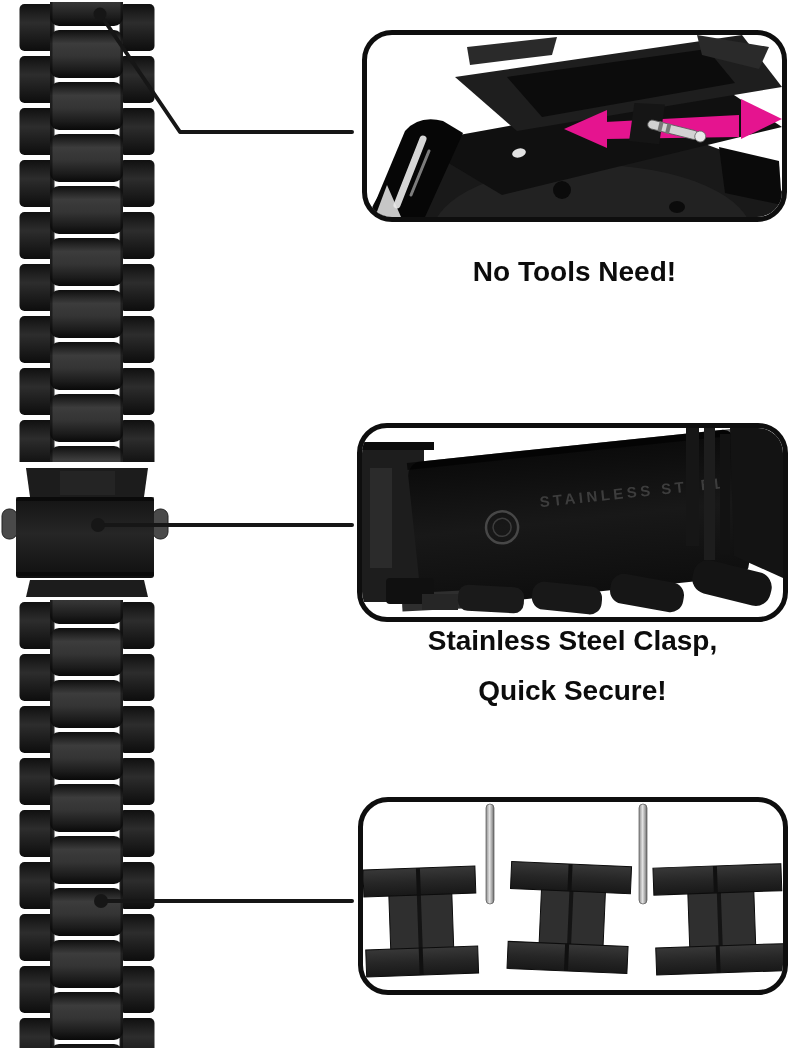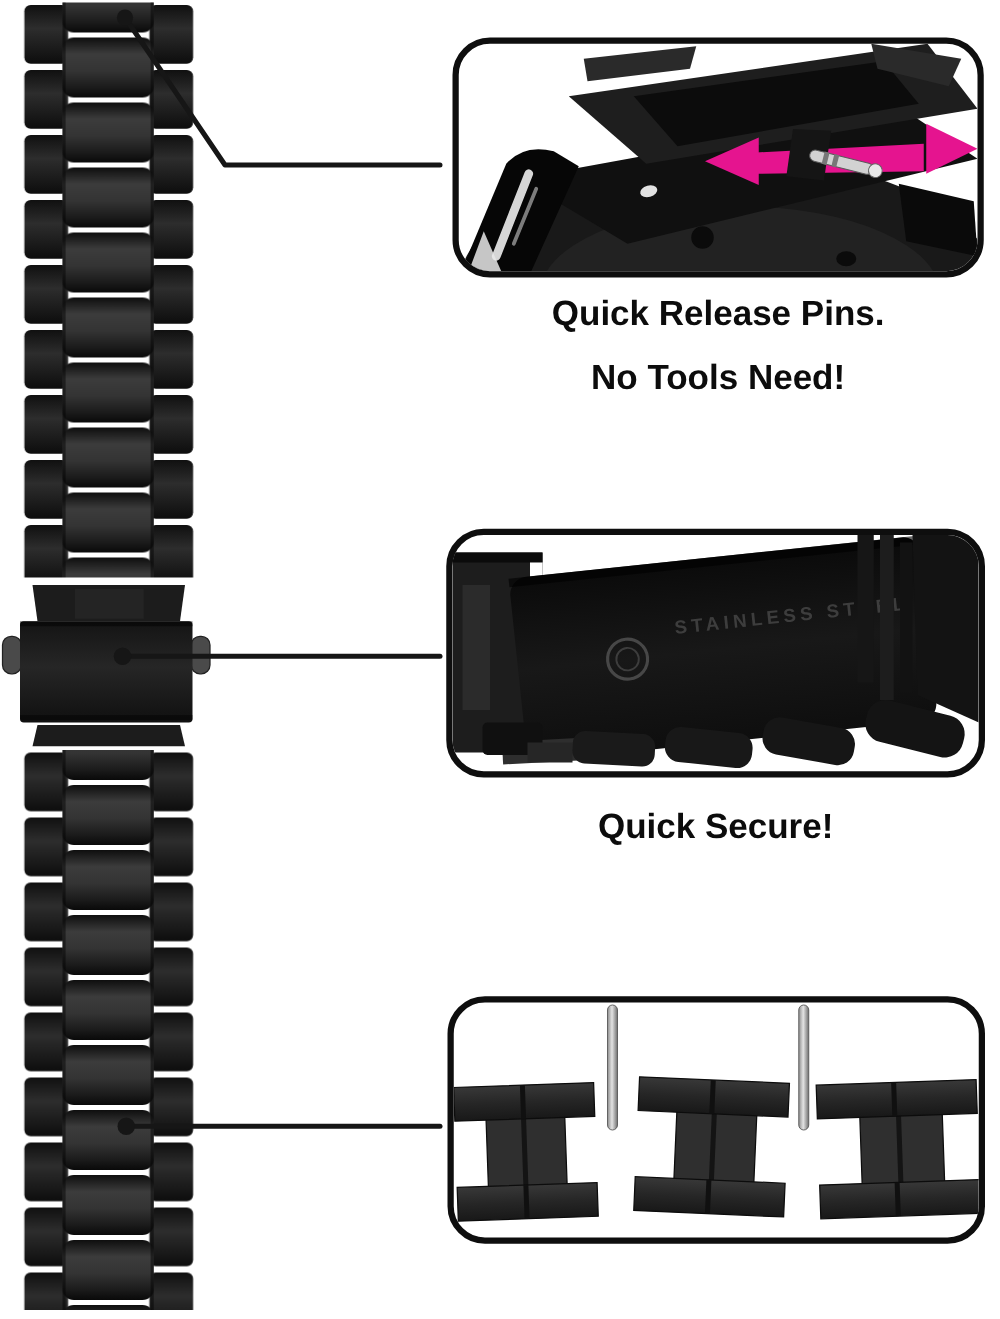--- a/index.html
+++ b/index.html
@@ -129,21 +129,20 @@
         <rect x="280" y="90" width="52" height="9" rx="4.5" fill="#d2d2d2" stroke="#5a5a5a" stroke-width="0.8"></rect>
         <rect x="291" y="89.5" width="4" height="10" fill="#777777"></rect>
         <rect x="299" y="89.5" width="4" height="10" fill="#777777"></rect>
         <circle cx="334" cy="94.5" r="5.5" fill="#e8e8e8" stroke="#666666" stroke-width="0.8"></circle>
       </g>
       <ellipse cx="152" cy="118" rx="7" ry="4.5" fill="#fafafa" opacity="0.9" transform="rotate(-15 152 118)"></ellipse>
     </svg>
   </div>
 
   <div class="caption" style="left:362px;top:236px;width:425px">
-    <span class="line">Quick Release Pins.</span>
     <span class="line gap1">No Tools Need!</span>
   </div>
 
   <div class="callout" style="left:357px;top:423px;width:431px;height:199px">
     <svg width="421" height="189" viewBox="0 0 421 189">
       <defs>
         <linearGradient id="gClasp2" x1="0" y1="0" x2="0" y2="1">
           <stop offset="0" stop-color="#0a0a0a"></stop>
             <stop offset="0.5" stop-color="#181818"></stop>
           <stop offset="1" stop-color="#0e0e0e"></stop>
@@ -179,20 +178,21 @@
         <rect x="60" y="166" width="36" height="16" fill="#262626"></rect>
         <rect x="96" y="158" width="66" height="26" rx="10" fill="#1a1a1a" transform="rotate(3 129 171)"></rect>
         <rect x="170" y="156" width="70" height="28" rx="12" fill="#181818" transform="rotate(6 205 170)"></rect>
         <rect x="248" y="150" width="74" height="30" rx="13" fill="#161616" transform="rotate(10 285 165)"></rect>
         <rect x="330" y="138" width="80" height="34" rx="15" fill="#141414" transform="rotate(14 370 155)"></rect>
       </g>
     </svg>
   </div>
 
   <div class="caption" style="left:357px;top:626px;width:431px">
+    <span class="line">Stainless Steel Clasp,</span>
     <span class="line gap2">Quick Secure!</span>
   </div>
 
   <div class="callout" style="left:358px;top:797px;width:430px;height:198px">
     <svg width="420" height="188" viewBox="0 0 420 188">
       <defs>
         <linearGradient id="gPin" x1="0" y1="0" x2="1" y2="0">
           <stop offset="0" stop-color="#8c8c8c"></stop>
             <stop offset="0.45" stop-color="#e3e3e3"></stop>
           <stop offset="1" stop-color="#6f6f6f"></stop>

